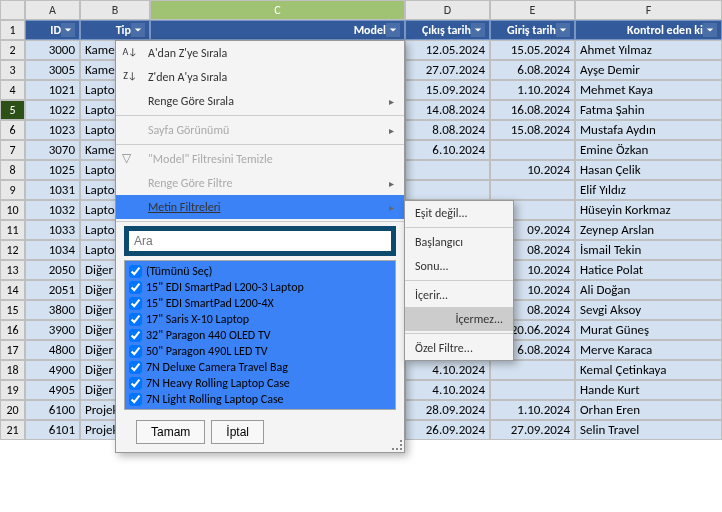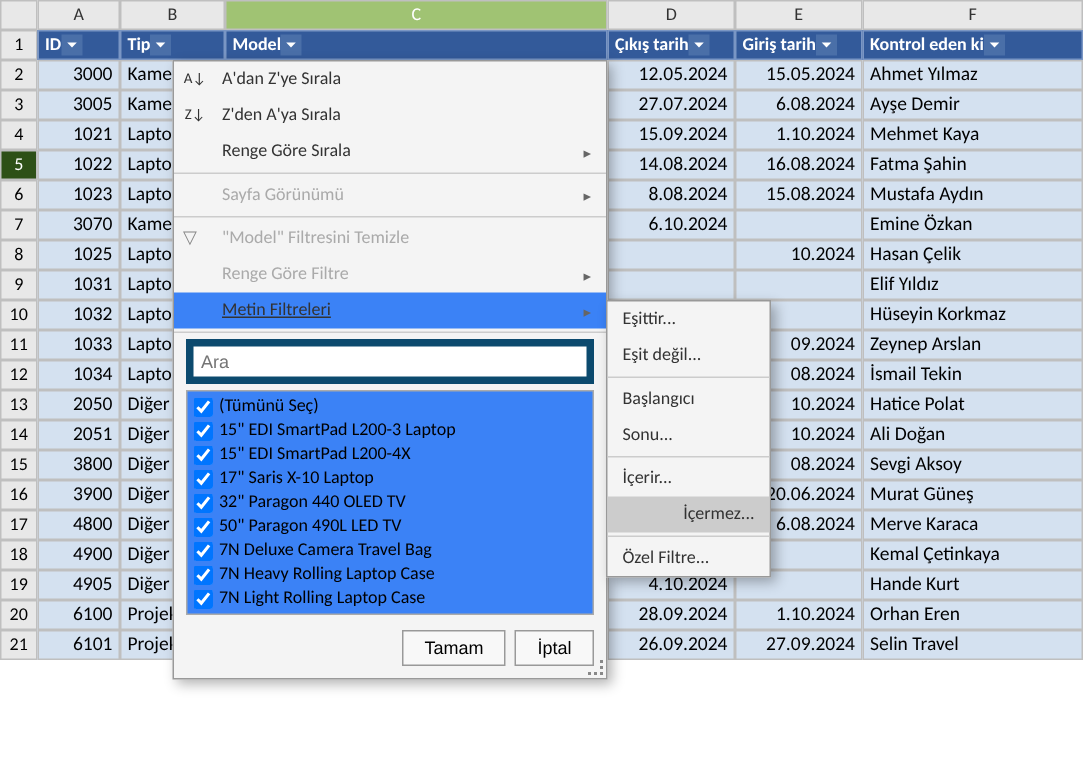--- a/index.html
+++ b/index.html
@@ -5,21 +5,21 @@
 * { margin: 0; padding: 0; box-sizing: border-box; }
 body { font-family: Calibri, Arial, sans-serif; font-size: 13px; background: #fff; overflow: hidden; width: 722px; height: 512px; position: relative; }
 
 .grid { display: grid; grid-template-columns: 25px 55px 70px 255px 85px 85px 147px; position: absolute; top: 0; left: 0; }
 .hdr-cell { background: #e8e8e8; border: 1px solid #bfbfbf; text-align: center; height: 20px; line-height: 18px; color: #333; font-size: 12px; }
 .hdr-cell.corner { background: #e8e8e8; }
 .hdr-cell.sel { background: #a0c373; color: #fff; }
 .row-hdr { background: #e8e8e8; border: 1px solid #bfbfbf; text-align: center; height: 20px; line-height: 18px; font-size: 12px; }
 .row-hdr.sel5 { background: #2d5016; color: #fff; }
 
-.col-header { background: #335a9a; color: #fff; border: 1px solid #7a96c4; height: 20px; padding: 0 4px; display: flex; align-items: center; justify-content: flex-start; font-weight: bold; font-size: 12px; }
+.col-header { background: #335a9a; color: #fff; border: 1px solid #7a96c4; height: 20px; padding: 0 4px; display: flex; align-items: center; justify-content: flex-end; font-weight: bold; font-size: 12px; }
 .col-header .arrow { width: 14px; height: 14px; background: #4a6fa8; display: flex; align-items: center; justify-content: center; }
 .col-header .arrow svg { width: 8px; height: 8px; }
 
 .cell { background: #d4e1f0; border: 1px solid #bfbfbf; height: 20px; padding: 0 4px; line-height: 18px; overflow: hidden; white-space: nowrap; color: #000; }
 .cell.num { text-align: right; padding-left: 12px; }
 .cell.row5 { outline: 2px solid #4a8a3a; outline-offset: -2px; }
 
 .filter-menu { position: absolute; top: 40px; left: 115px; width: 290px; background: #f4f4f4; border: 1px solid #999; box-shadow: 3px 3px 8px rgba(0,0,0,0.3); z-index: 10; }
 .menu-item { padding: 5px 10px 5px 32px; display: flex; align-items: center; position: relative; font-size: 12px; color: #333; }
 .menu-item.hasarrow::after { content: '▸'; position: absolute; right: 10px; font-size: 10px; color: #666; }
@@ -28,21 +28,21 @@
 .menu-item.highlighted { background: #3b82f6; text-decoration: underline; }
 .menu-sep { height: 1px; background: #ccc; margin: 2px 0; }
 
 .search-box { margin: 4px 8px; }
 .search-box input { width: 100%; border: 5px solid #0c4a6e; padding: 3px 5px; font-size: 12px; }
 
 .check-list { background: #3b82f6; border: 1px solid #aaa; margin: 2px 8px; height: 150px; overflow-y: auto; padding: 2px; }
 .check-item { display: flex; align-items: center; padding: 1px 2px; font-size: 12px; }
 .check-item input { margin-right: 4px; }
 .check-item span { white-space: nowrap; }
-.btn-row { display: flex; justify-content: flex-end; padding: 8px; gap: 6px; margin-left: 12px; }
+.btn-row { display: flex; padding: 8px; gap: 6px; margin-left: 12px; }
 .btn { border: 1px solid #999; background: #f8f8f8; padding: 4px 14px; font-size: 12px; cursor: pointer; }
 
 .submenu { position: absolute; top: 200px; left: 404px; width: 110px; background: #f4f4f4; border: 1px solid #999; box-shadow: 3px 3px 8px rgba(0,0,0,0.3); z-index: 11; }
 .submenu-item { padding: 5px 10px; font-size: 12px; color: #333; }
 .submenu-item.highlighted { background: #ccc; text-align: right; }
 .submenu-sep { height: 1px; background: #ccc; margin: 2px 0; }
 
 .sort-icon { font-size: 10px; display: inline-block; width: 14px; text-align: center; }
 .clear-icon { font-size: 12px; color: #888; }
 .resize-handle { position: absolute; bottom: 2px; right: 2px; width: 10px; height: 10px; }
@@ -327,21 +327,20 @@
       </div>
   </div>
   <div class="btn-row">
     <button class="btn">Tamam</button>
     <button class="btn">İptal</button>
   </div>
   <div class="resize-handle"></div>
 </div>
 
 <div class="submenu">
-  <div class="submenu-item">Eşittir...</div>
   <div class="submenu-item">Eşit değil...</div>
   <div class="submenu-sep"></div>
   <div class="submenu-item">Başlangıcı</div>
   <div class="submenu-item">Sonu...</div>
   <div class="submenu-sep"></div>
   <div class="submenu-item">İçerir...</div>
   <div class="submenu-item highlighted">İçermez...</div>
   <div class="submenu-sep"></div>
   <div class="submenu-item">Özel Filtre...</div>
 </div>

